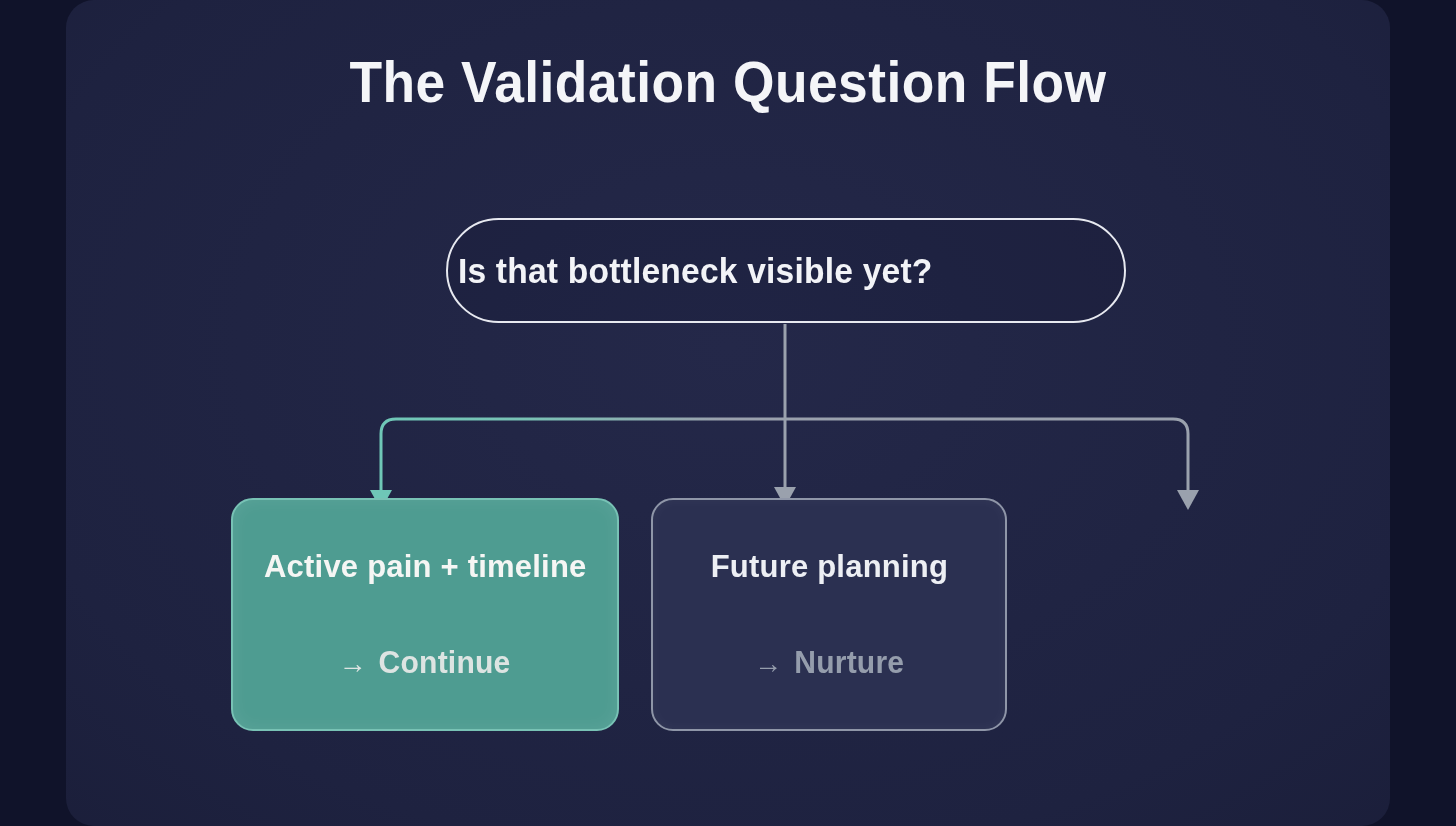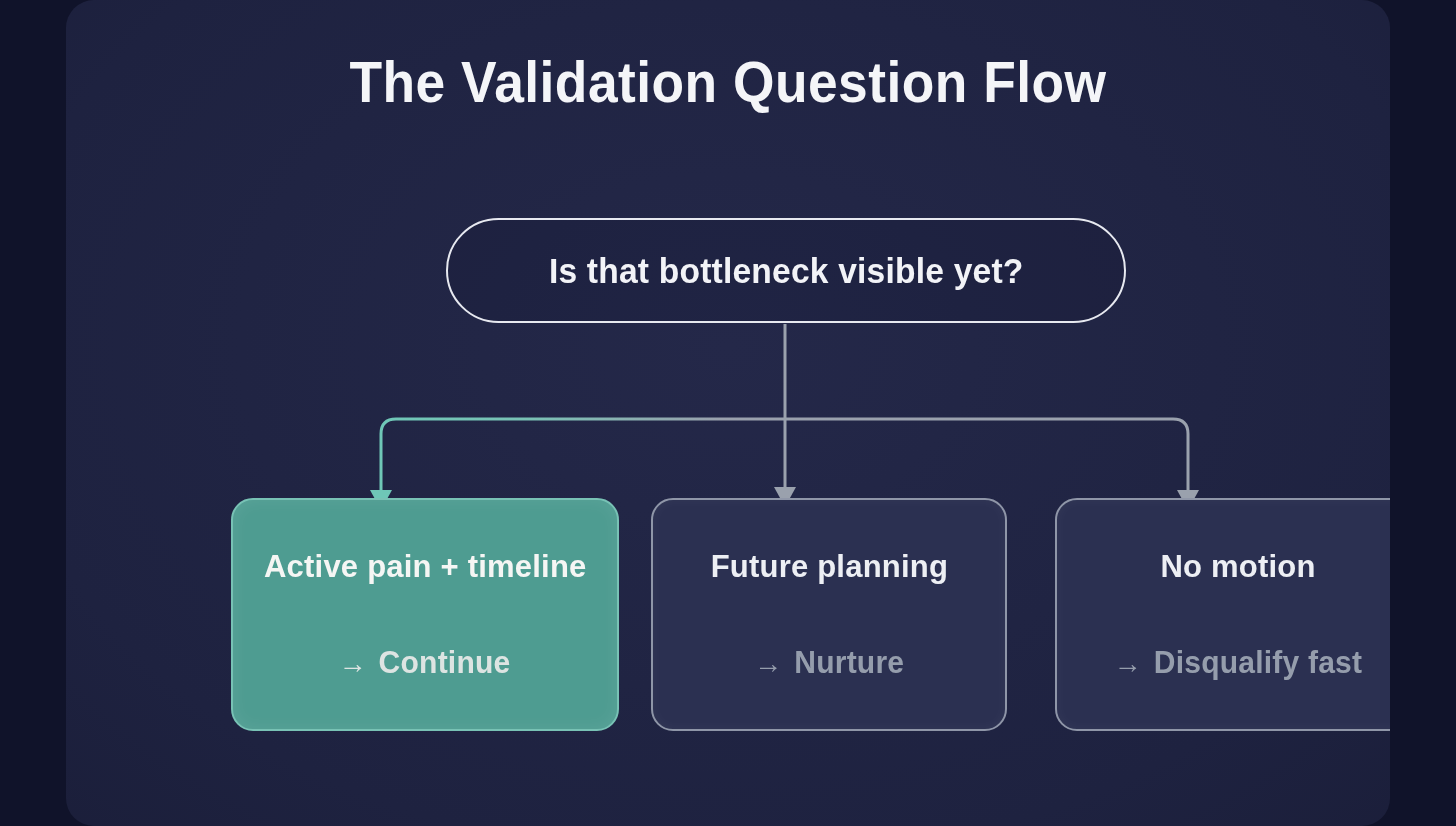--- a/index.html
+++ b/index.html
@@ -37,21 +37,21 @@
     left: 380px;
     top: 218px;
     width: 680px;
     height: 105px;
     border: 2.5px solid #e7e9f0;
     border-radius: 54px;
     box-sizing: border-box;
     background: rgba(10, 12, 30, 0.12);
     display: flex;
     align-items: center;
-    justify-content: center;
+    justify-content: flex-start;
   }
   .question-pill .q-text {
     color: #f2f3f7;
     font-size: 35px;
     font-weight: 700;
     letter-spacing: 0.2px;
     transform: scaleX(0.96);
   }
   svg.connectors {
     position: absolute;
@@ -149,20 +149,14 @@
     </div>
   </div>
 
   <div class="card card-dark card-mid">
     <div class="condition">Future planning</div>
     <div class="outcome">
       <span class="arrow-glyph">→</span><span>Nurture</span>
     </div>
   </div>
 
-  <div class="card card-dark card-right">
-    <div class="condition">No motion</div>
-    <div class="outcome">
-      <span class="arrow-glyph">→</span><span>Disqualify fast</span>
-    </div>
-  </div>
 
 </div>
 
 </body></html>

